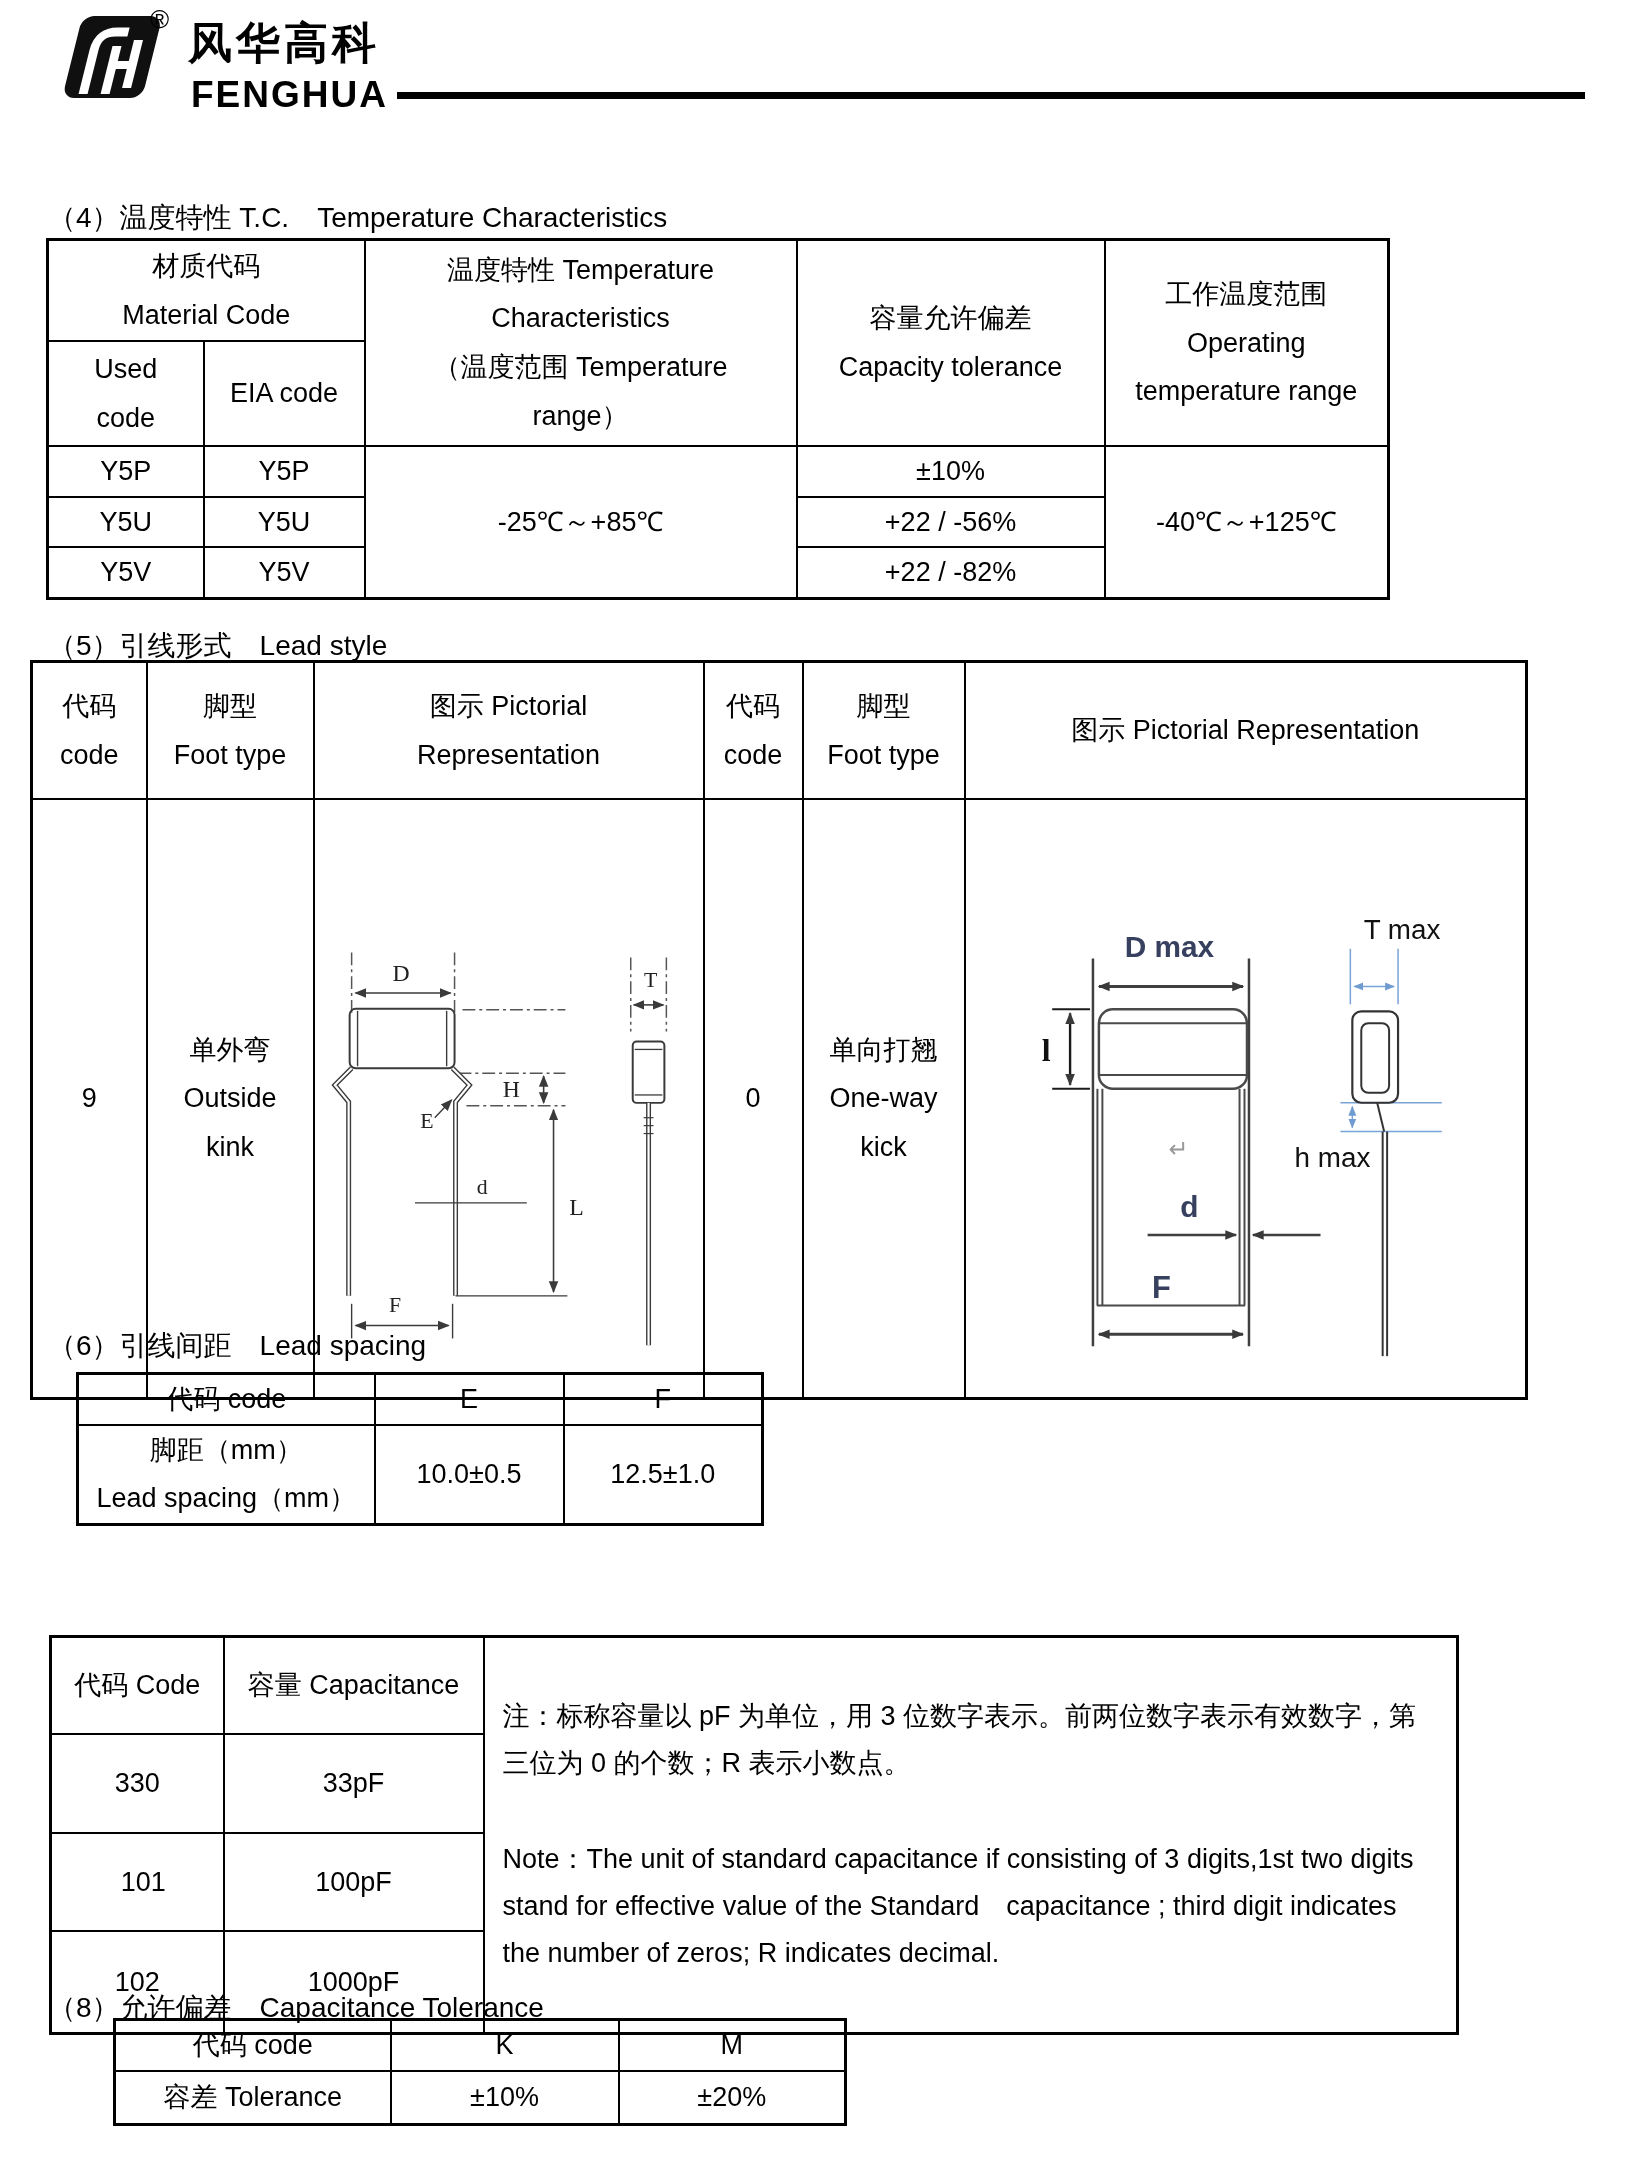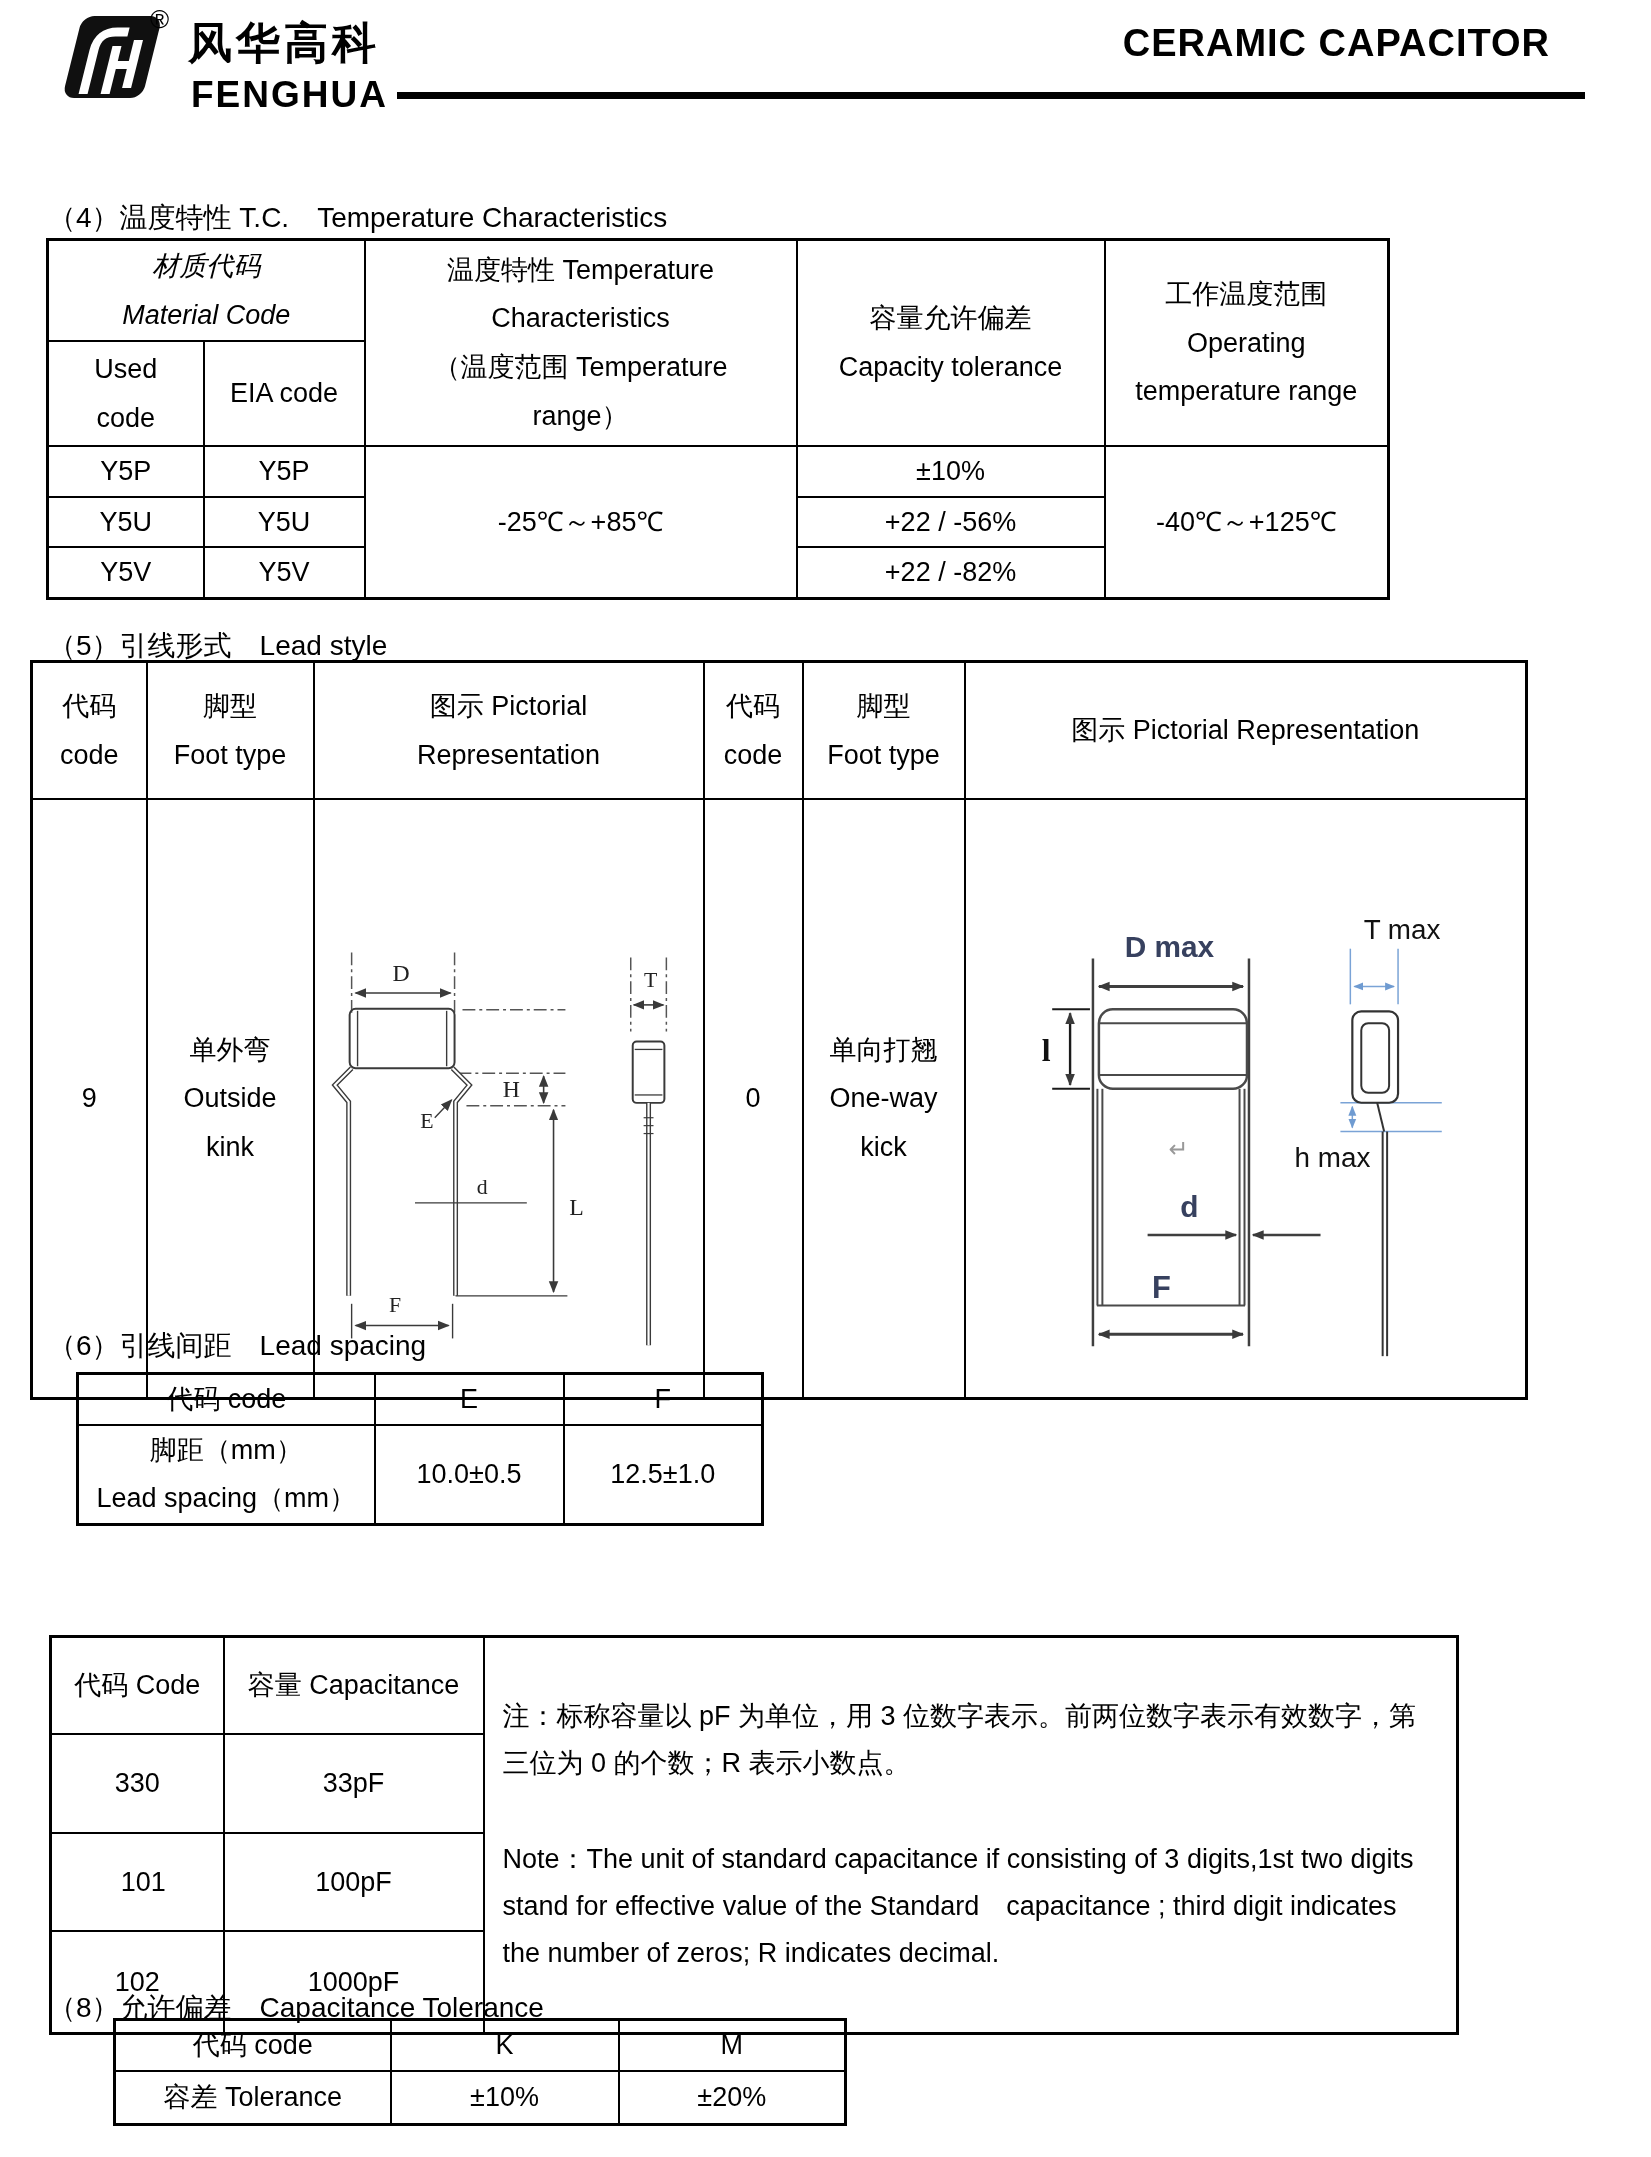--- a/index.html
+++ b/index.html
@@ -46,36 +46,35 @@
       <g stroke="#ffffff" stroke-width="9" fill="none" transform="skewX(-14) translate(24,0)">
         <path d="M28,84 L28,40 Q28,22 46,22 L58,22"></path>
         <path d="M50,84 L50,36"></path>
         <path d="M70,78 L70,30"></path>
         <path d="M50,55 L70,55" stroke-width="8"></path>
       </g>
     </svg>
     <div class="regmark">®</div>
     <div class="logo-cn">风华高科</div>
     <div class="logo-en">FENGHUA</div>
-    <div class="doc-title">CERAMIC CAPACITOR</div>
     <div class="hrule"></div>
   </div>
 
   <div class="sec-h" style="top:200px;">（4）温度特性 T.C.　Temperature Characteristics</div>
   <table class="abs" style="left:46px;top:238px;width:1341px;">
     <colgroup>
         <col style="width:156px">
         <col style="width:161px">
         <col style="width:432px">
         <col style="width:308px">
         <col style="width:284px">
       </colgroup>
     <tbody>
         <tr>
-      <td colspan="2" style="height:99px;font-style:italic;">材质代码
+      <td colspan="2" style="height:99px;">材质代码
 Material Code</td>
       <td rowspan="2">温度特性 Temperature
 Characteristics
 （温度范围 Temperature
 range）</td>
       <td rowspan="2">容量允许偏差
 Capacity tolerance</td>
       <td rowspan="2">工作温度范围
 Operating
 temperature range</td>

